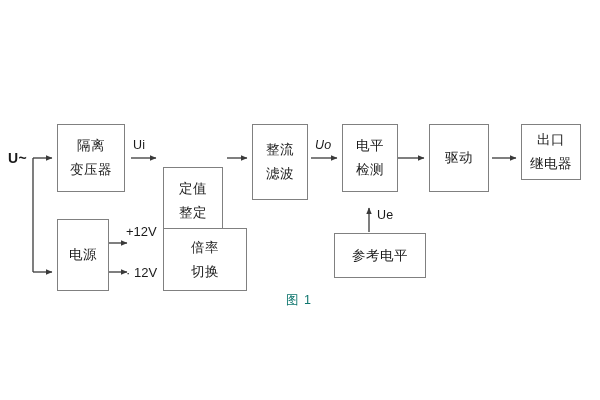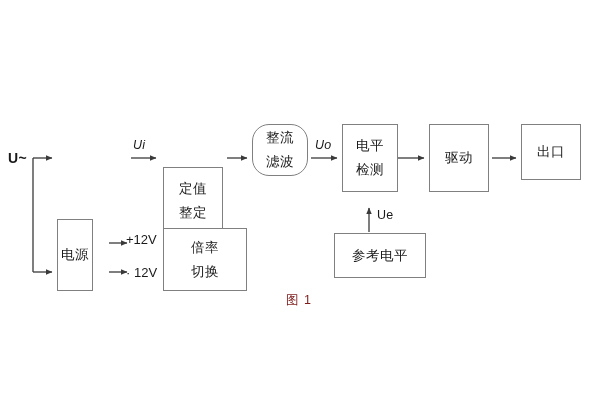--- a/index.html
+++ b/index.html
@@ -40,21 +40,21 @@
   }
   .volt-label {
     position: absolute;
     font-size: 13px;
     color: #1a1a1a;
     white-space: nowrap;
   }
   .caption {
     position: absolute;
     font-size: 12.5px;
-    color: #7f1d1d;
+    color: #0f766e;
     letter-spacing: 1px;
   }
   svg.arrowlayer {
     position: absolute;
     left: 0; top: 0;
     width: 600px; height: 400px;
     pointer-events: none;
   }
 </style>
 </head>
@@ -92,53 +92,58 @@
     </g>
 
     <g stroke="#3a3a3a" stroke-width="1.3" fill="none">
       <path d="M109,243 L127,243" marker-end="url(#ah)"></path>
       <path d="M109,272 L127,272" marker-end="url(#ah)"></path>
     </g>
   </svg>
 
   <div class="sig-label" style="left:8px; top:150px; font-size:14px; font-weight:600;">U~</div>
 
+  <div class="box" style="left:57px; top:124px; width:68px; height:68px;">
+    <span class="ln">隔离</span>
+    <span class="ln">变压器</span>
+  </div>
 
-  <div class="sig-label" style="left:133px; top:138px;font-style:italic;">Ui</div>
+  <div class="sig-label" style="left:133px; top:138px;">Ui</div>
 
   <div class="box" style="left:163px; top:124px; width:60px; height:68px;margin-top:43px;">
     <span class="ln">定值</span>
     <span class="ln">整定</span>
   </div>
 
-  <div class="box" style="left:252px; top:124px; width:56px; height:52px;border-radius:17px;">
+  <div class="box" style="left:252px; top:124px; width:56px; height:76px;">
     <span class="ln">整流</span>
     <span class="ln">滤波</span>
   </div>
 
   <div class="sig-label" style="left:315px; top:138px;font-style:italic;">Uo</div>
 
   <div class="box" style="left:342px; top:124px; width:56px; height:68px;">
     <span class="ln">电平</span>
     <span class="ln">检测</span>
   </div>
 
   <div class="box" style="left:429px; top:124px; width:60px; height:68px;">
     <span class="ln">驱动</span>
   </div>
 
   <div class="box" style="left:521px; top:124px; width:60px; height:56px;">
     <span class="ln">出口</span>
+    <span class="ln">继电器</span>
   </div>
 
-  <div class="box" style="left:57px; top:219px; width:36px; height:72px;">
+  <div class="box" style="left:57px; top:219px; width:52px; height:72px;">
     <span class="ln">电源</span>
   </div>
 
-  <div class="volt-label" style="left:126px; top:232px;">+12V</div>
+  <div class="volt-label" style="left:126px; top:224px;">+12V</div>
 
   <div class="volt-label" style="left:126px; top:265px;text-align:center;">· 12V</div>
 
   <div class="box" style="left:163px; top:228px; width:84px; height:63px;">
     <span class="ln">倍率</span>
     <span class="ln">切换</span>
   </div>
 
   <div class="sig-label" style="left:377px; top:208px;">Ue</div>
 

